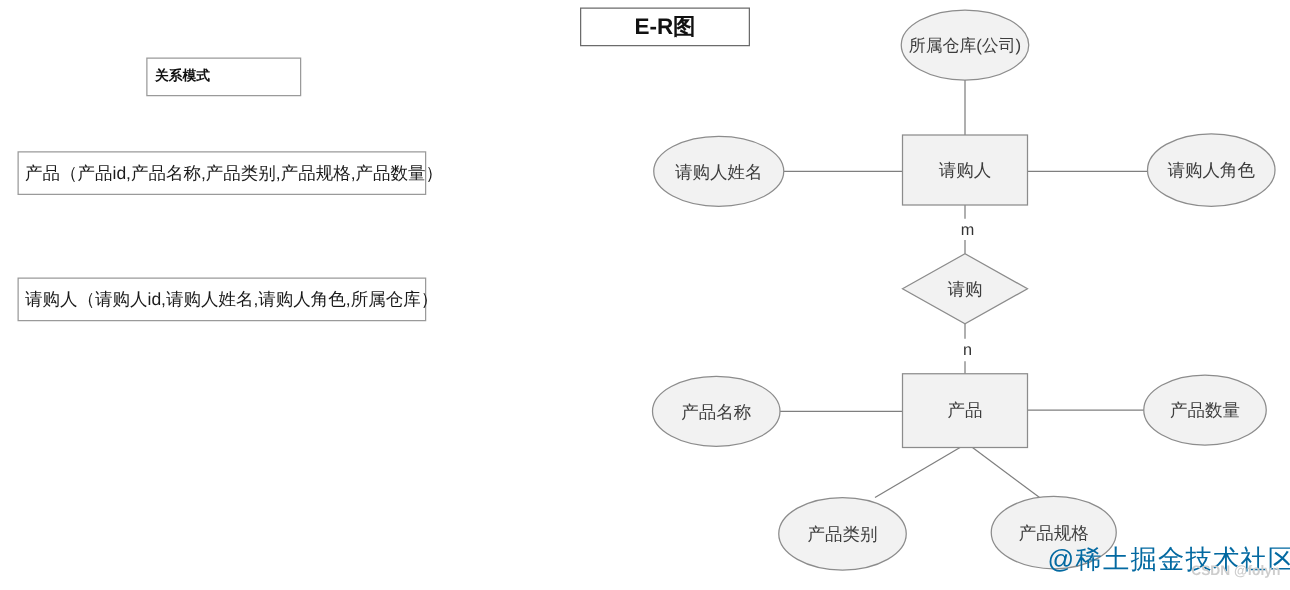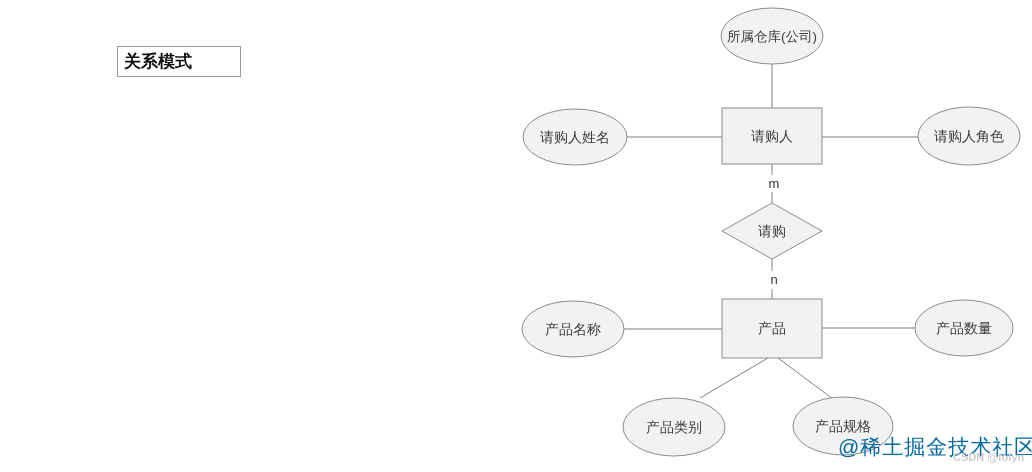--- a/index.html
+++ b/index.html
@@ -21,21 +21,21 @@
     border: 1px solid #9a9a9a;
     box-sizing: border-box;
     color: #111111;
     white-space: nowrap;
   }
   .title-box {
     left: 117px; top: 46px;
     width: 124px; height: 31px;
     line-height: 29px;
     padding-left: 6px;
-    font-size: 17px;
+    font-size: 11px;
     font-weight: bold;
   }
   .er-title-box {
     left: 464px; top: 6px;
     width: 136px; height: 31px;
     line-height: 29px;
     text-align: center;
     font-size: 18px;
     font-weight: bold;
     border: 1px solid #6b6b6b;
@@ -97,22 +97,31 @@
 </style>
 </head>
 <body>
 
 <div class="canvas">
 
   <div class="box title-box">
     <span>关系模式</span>
   </div>
 
+  <div class="box schema-box" id="schema-product">
+    <span>产品（产品id,产品名称,产品类别,产品规格,产品数量）</span>
+  </div>
 
+  <div class="box schema-box" id="schema-requester">
+    <span>请购人（请购人id,请购人姓名,请购人角色,所属仓库）</span>
+  </div>
 
+  <div class="box er-title-box">
+    <span>E-R图</span>
+  </div>
 
   <svg class="diagram" viewBox="0 0 1032 472">
 
     <g>
       <line class="connector" x1="772" y1="64" x2="772" y2="108"></line>
       <line class="connector" x1="627" y1="137" x2="722" y2="137"></line>
       <line class="connector" x1="822" y1="137" x2="918" y2="137"></line>
       <line class="connector" x1="772" y1="164" x2="772" y2="175"></line>
       <line class="connector" x1="772" y1="192" x2="772" y2="203"></line>
       <line class="connector" x1="772" y1="259" x2="772" y2="271"></line>

